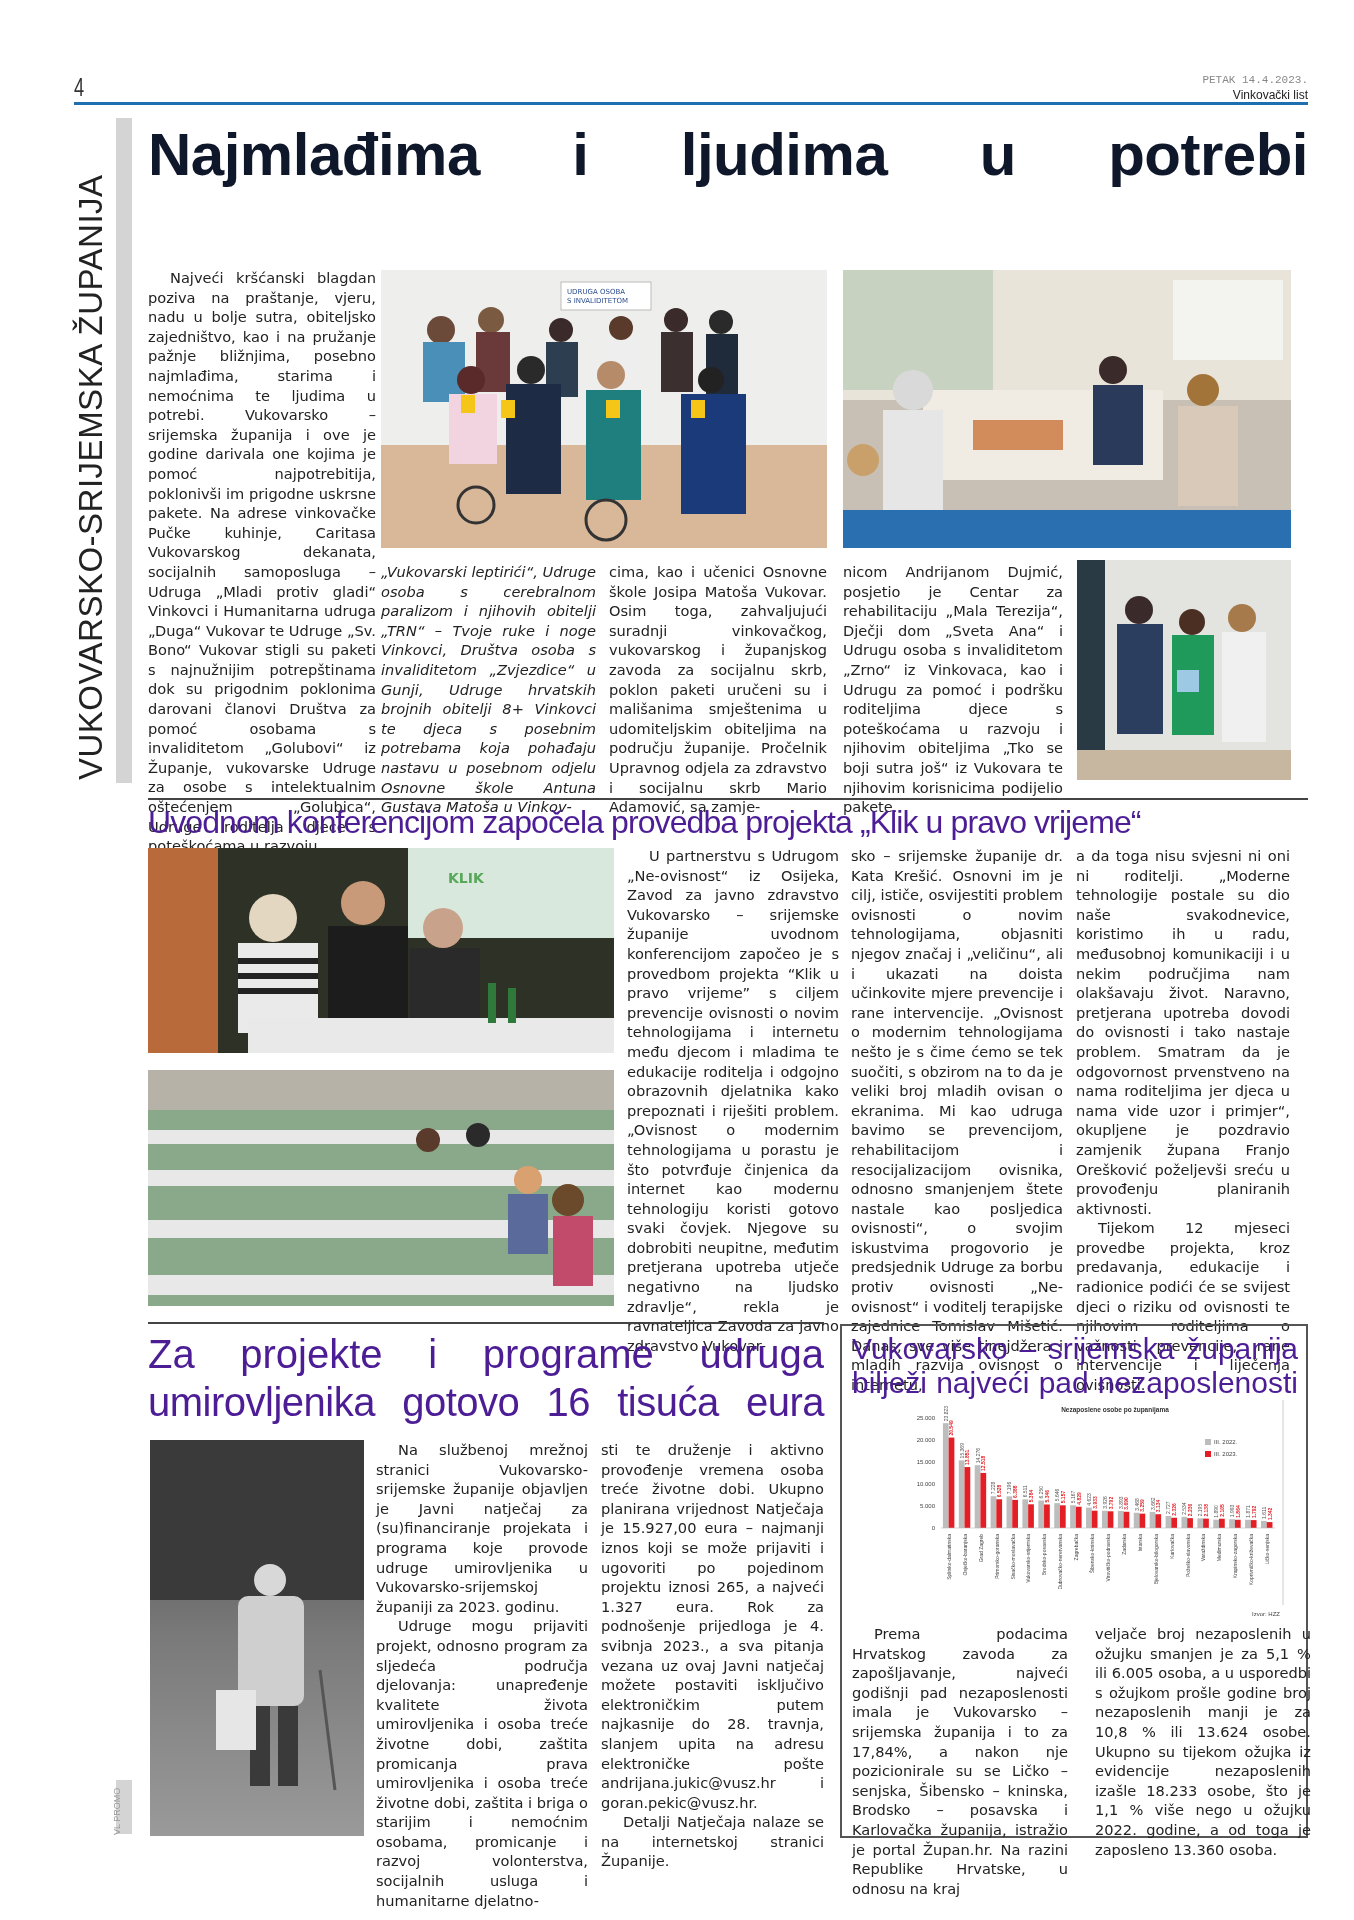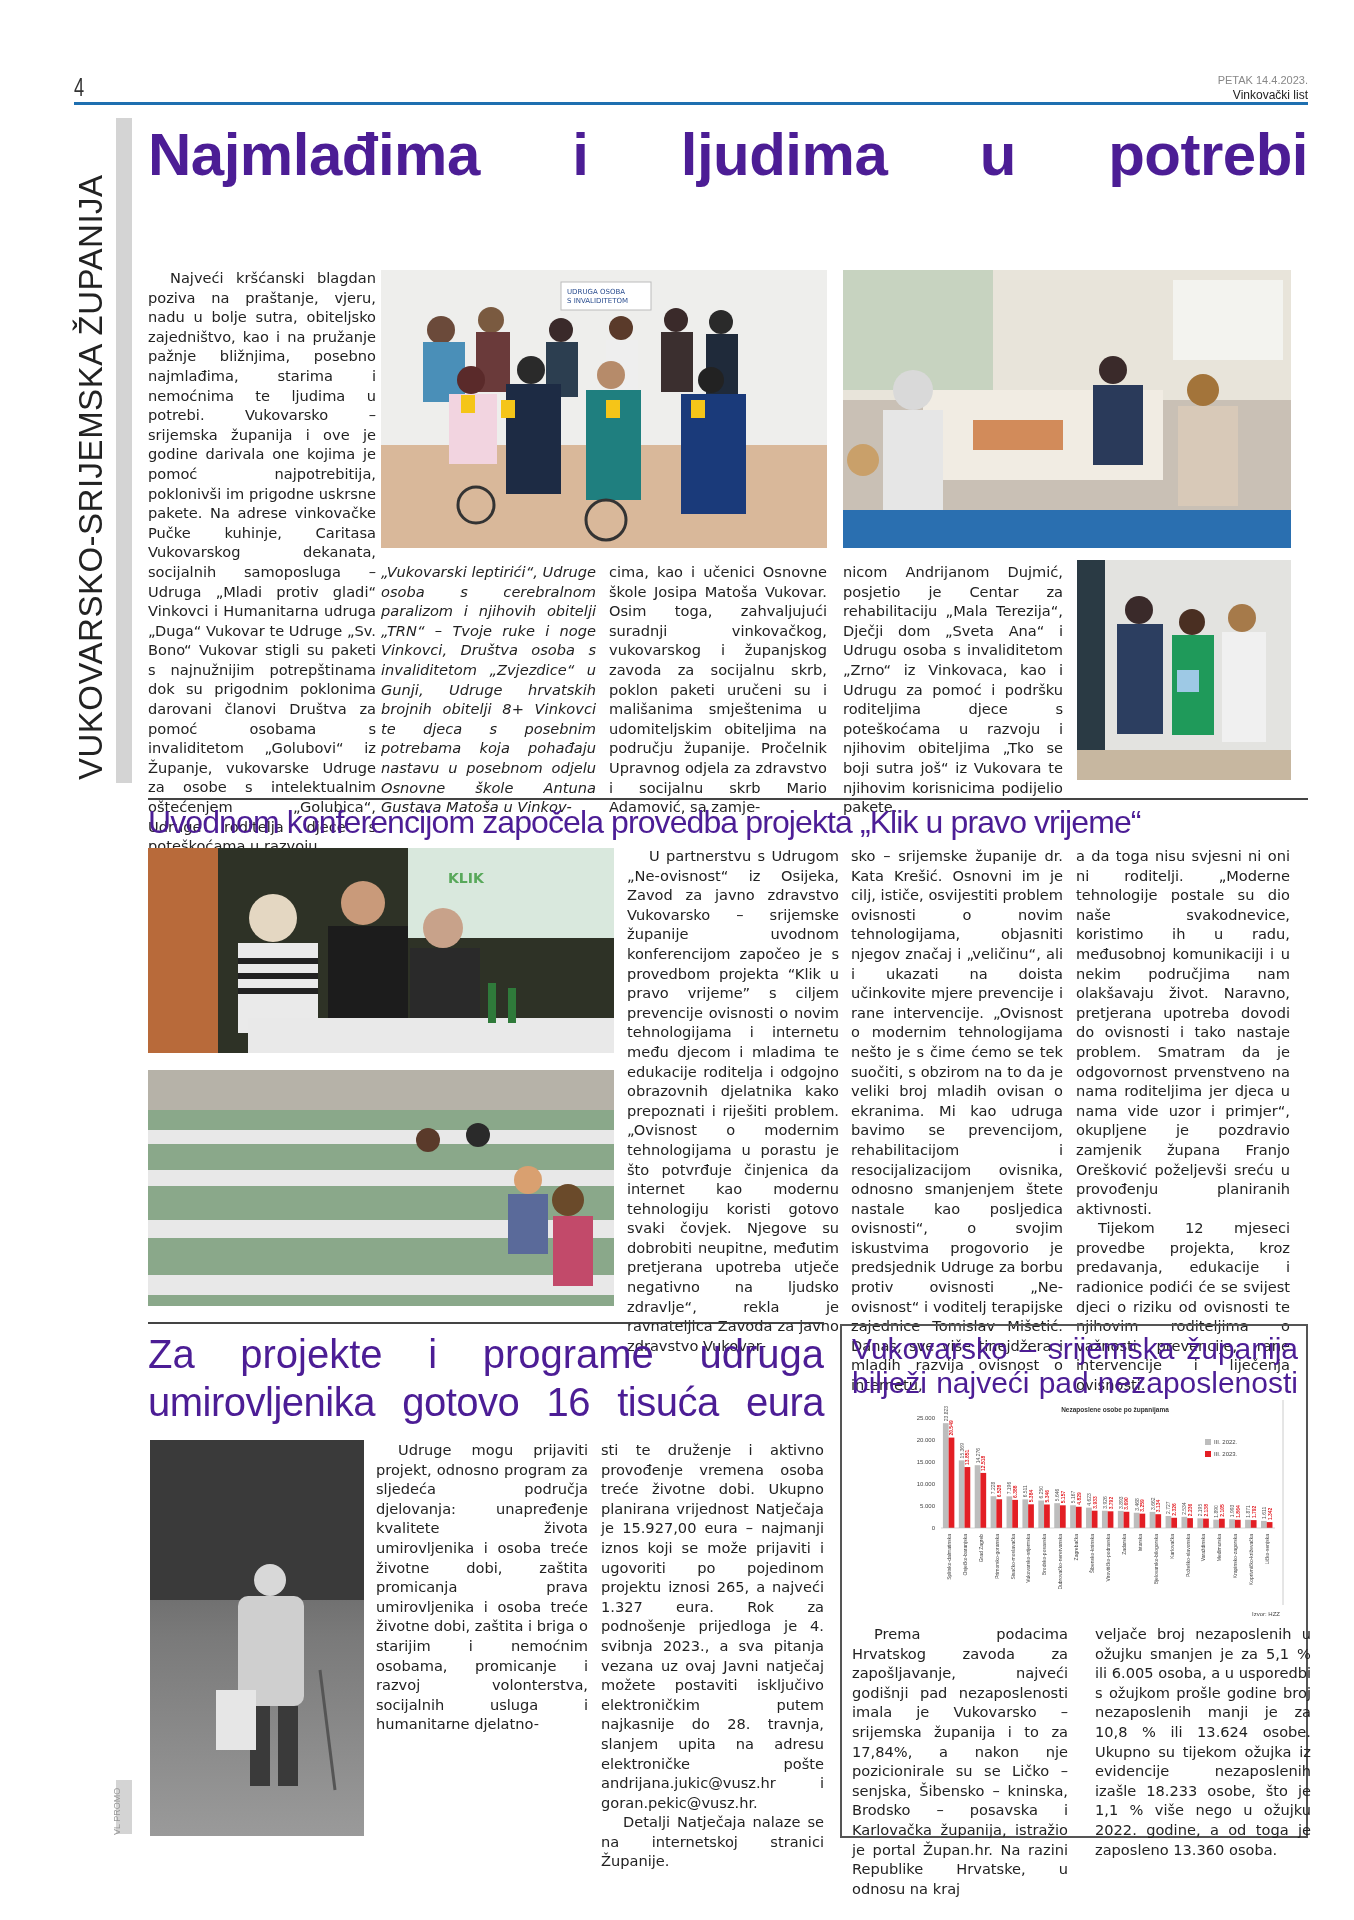--- a/index.html
+++ b/index.html
@@ -1,26 +1,26 @@
 <!DOCTYPE html>
 <html><head>
 <meta charset="utf-8">
 <style>
   * { box-sizing: border-box; margin: 0; padding: 0; }
   body { width: 1354px; height: 1920px; background: #fff; font-family: "DejaVu Sans", sans-serif; color: #222; position: relative; overflow: hidden; }
   .abs { position: absolute; }
   .page-num { left: 74px; top: 72px; font-family: "Liberation Sans Narrow", "Liberation Sans", sans-serif; font-size: 26px; color: #333; transform: scaleX(0.7); transform-origin: left; }
-  .date { right: 46px; top: 74px; font-size: 11px; color: #888; font-family: Liberation Sans, sans-serif; }
+  .date { right: 46px; top: 74px; font-size: 11px; color: #888; font-family: Liberation Mono, monospace; }
   .paper-name { right: 46px; top: 88px; font-size: 12px; color: #222; font-family: "Liberation Sans", sans-serif; }
   .top-rule { left: 74px; top: 102px; width: 1234px; height: 3px; background: #1e6fb0; }
   .side-bar { left: 116px; top: 118px; width: 16px; height: 665px; background: #d4d4d4; }
   .side-bar2 { left: 116px; top: 1780px; width: 16px; height: 54px; background: #d4d4d4; }
   .side-label { left: 72px; top: 780px; width: 670px; transform: rotate(-90deg); transform-origin: left top; font-family: "Liberation Sans", sans-serif; font-size: 33px; letter-spacing: 0.5px; color: #222; white-space: nowrap; }
   .promo { left: 112px; top: 1835px; transform: rotate(-90deg); transform-origin: left top; font-size: 9px; color: #999; white-space: nowrap; font-family: "Liberation Sans", sans-serif; }
-  h1.headline { left: 148px; top: 122px; width: 1160px; font-family: "Liberation Sans", sans-serif; font-weight: bold; font-size: 60px; line-height: 66px; text-align: justify; text-align-last: justify; color: #4c1d95; letter-spacing: -0.5px; }
+  h1.headline { left: 148px; top: 122px; width: 1160px; font-family: "Liberation Sans", sans-serif; font-weight: bold; font-size: 60px; line-height: 66px; text-align: justify; text-align-last: justify; color: #0f172a; letter-spacing: -0.5px; }
   .col { font-size: 14.6px; line-height: 19.6px; text-align: justify; hyphens: auto; color: #222; }
   .col p { text-indent: 22px; }
   .photo { overflow: hidden; }
   .rule { height: 2px; background: #444; }
   h2.sub { font-family: "Liberation Sans", sans-serif; font-weight: normal; color: #4c1d95; }
   .box { border: 2px solid #555; }
   .chart-svg text { font-family: "Liberation Sans", sans-serif; }
 </style>
 </head>
 <body>
@@ -194,20 +194,21 @@
     <circle cx="120" cy="140" r="16" fill="#d8d8d8"></circle>
     <rect x="88" y="156" width="66" height="110" rx="10" fill="#cfcfcf"></rect>
     <rect x="100" y="266" width="20" height="80" fill="#3a3a3a"></rect>
       <rect x="128" y="266" width="20" height="80" fill="#3a3a3a"></rect>
     <rect x="66" y="250" width="40" height="60" fill="#e6e6e6"></rect>
     <line x1="170" y1="230" x2="185" y2="350" stroke="#555" stroke-width="3"></line>
   </svg>
 </div>
 
 <div class="abs col" style="left:376px; top:1440px; width:212px;">
+  <p>Na službenoj mrežnoj stranici Vukovarsko-srijemske županije objavljen je Javni natječaj za (su)financiranje projekata i programa koje provode udruge umirovljenika u Vukovarsko-srijemskoj županiji za 2023. godinu.</p>
   <p>Udruge mogu prijaviti projekt, odnosno program za sljedeća područja djelovanja: unapređenje kvalitete života umirovljenika i osoba treće životne dobi, zaštita promicanja prava umirovljenika i osoba treće životne dobi, zaštita i briga o starijim i nemoćnim osobama, promicanje i razvoj volonterstva, socijalnih usluga i humanitarne djelatno-</p>
 </div>
 <div class="abs col" style="left:601px; top:1440px; width:223px;">
   <div>sti te druženje i aktivno provođenje vremena osoba treće životne dobi. Ukupno planirana vrijednost Natječaja je 15.927,00 eura – najmanji iznos koji se može prijaviti i ugovoriti po pojedinom projektu iznosi 265, a najveći 1.327 eura. Rok za podnošenje prijedloga je 4. svibnja 2023., a sva pitanja vezana uz ovaj Javni natječaj možete postaviti isključivo elektroničkim putem najkasnije do 28. travnja, slanjem upita na adresu elektroničke pošte andrijana.jukic@vusz.hr i goran.pekic@vusz.hr.</div>
   <p>Detalji Natječaja nalaze se na internetskoj stranici Županije.</p>
 </div>
 
 <div class="abs box" style="left:840px; top:1324px; width:468px; height:514px;"></div>
 <h2 class="abs sub" style="left:852px; top:1332px; width:446px; font-size:30px; line-height:34px; text-align:justify; text-align-last:justify;">
   <span style="display:block">Vukovarsko – srijemska županija</span>

